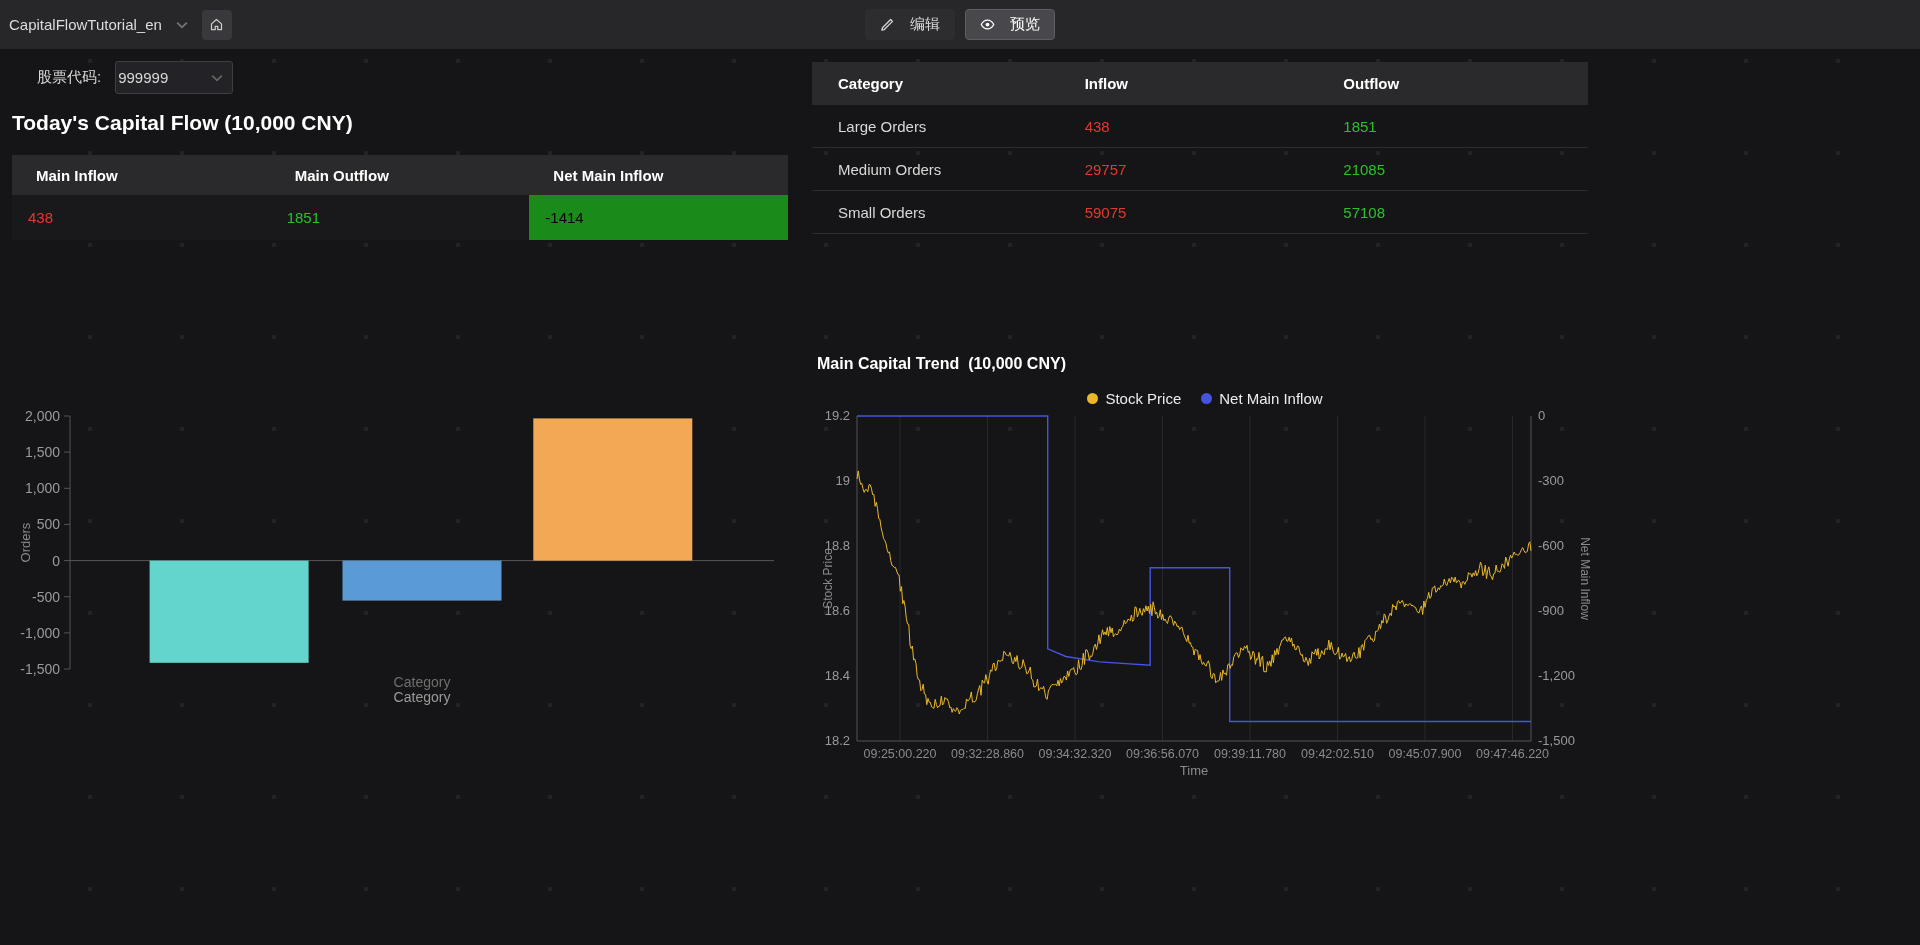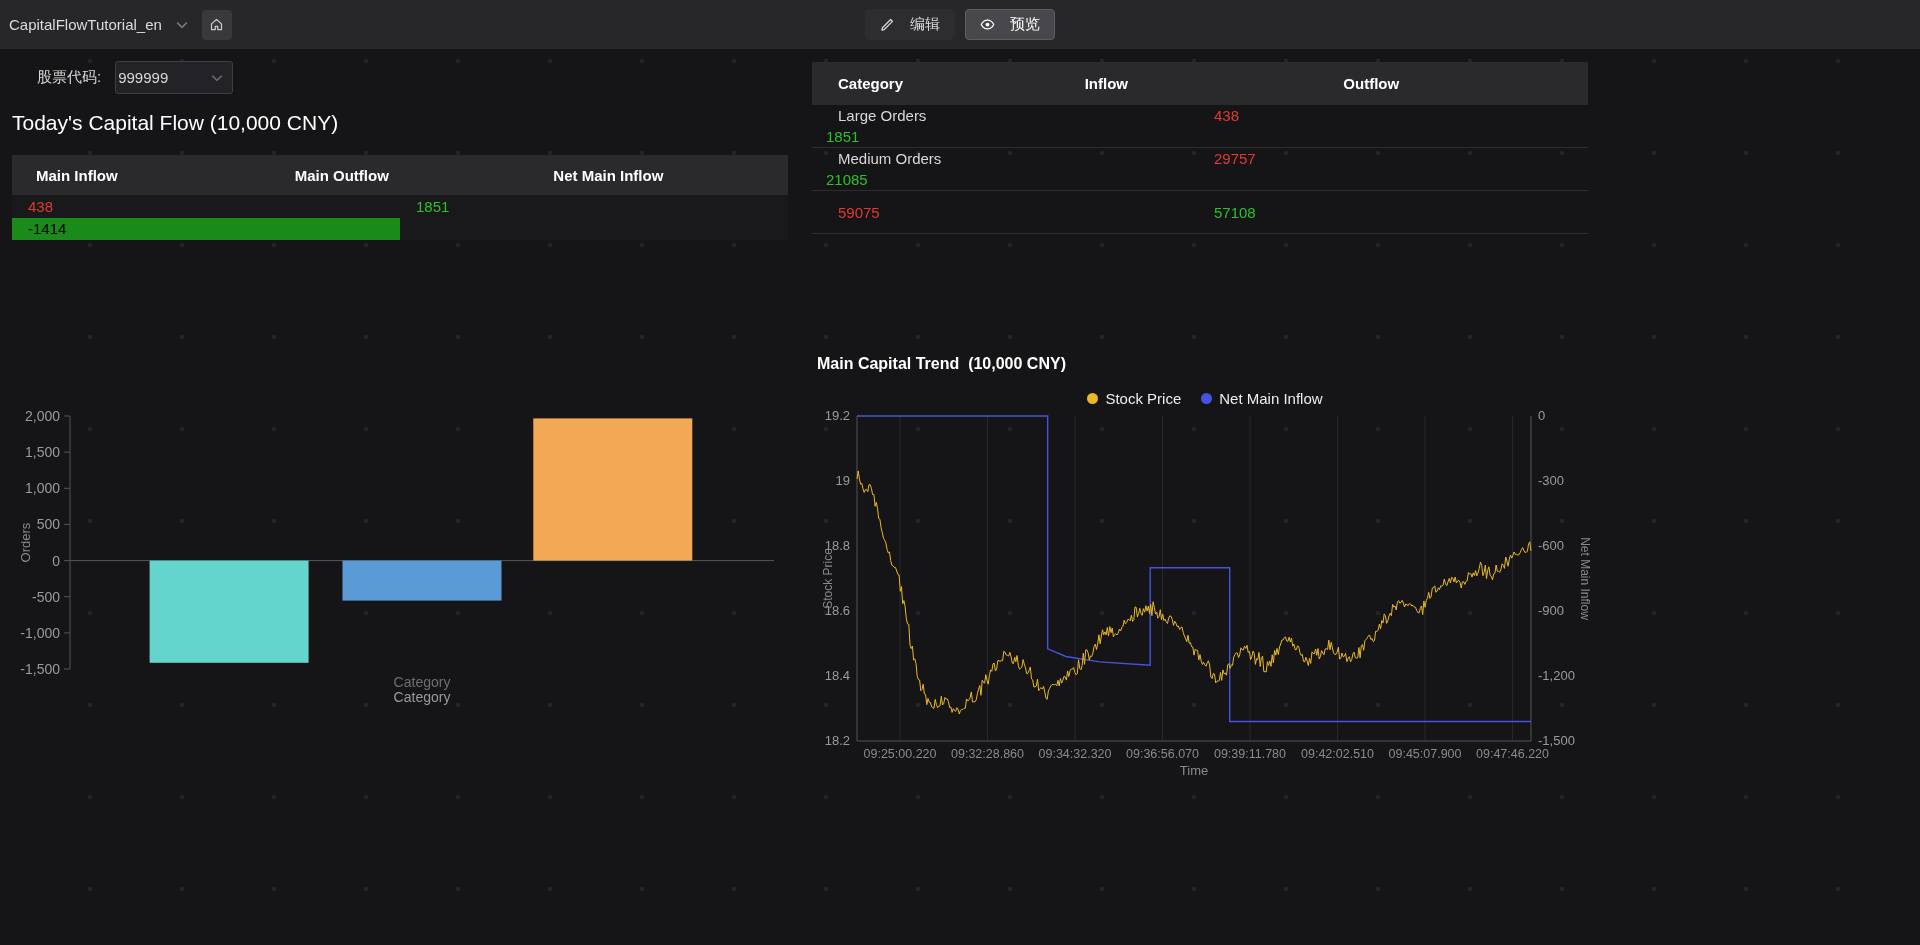--- a/index.html
+++ b/index.html
@@ -24,32 +24,32 @@
           background-color:#151517;
           background-image:radial-gradient(circle, #242427 2px, transparent 2.6px);
           background-size:92px 92px; background-position:44px 58px; }
 
   
   .stock-control { position:absolute; left:37px; top:12px; display:flex; align-items:center; gap:14px; }
   .stock-label { color:#d8d8d8; font-size:15px; }
   .stock-select { width:118px; height:33px; background:#232327; border:1px solid #3d3d42; border-radius:3px; display:flex; align-items:center; justify-content:space-between; padding:0 9px 0 2px; cursor:pointer; }
   .stock-select span { color:#d8d8d8; font-size:15px; }
 
-  .summary-title { position:absolute; left:12px; top:62px; color:#ffffff; font-size:21px; font-weight:normal; }
+  .summary-title { position:absolute; left:12px; top:62px; color:#ffffff; font-size:21px; font-weight:bold; }
 
   
   .dtable { position:absolute; width:776px; }
   .summary-table { left:12px; top:106px; }
   .breakdown-table { left:812px; top:13px; }
   .thead { display:grid; grid-template-columns:1fr 1fr 1fr; background:#2a2a2c; height:43px; align-items:center; }
   .summary-table .thead { height:40px; }
   .th { color:#ffffff; font-size:15px; font-weight:bold; padding-left:24px; }
   .breakdown-table .th:first-child { padding-left:26px; }
   .breakdown-table .th { padding-left:14px; }
-  .trow { display:grid; grid-template-columns:1fr 1fr; height:43px; align-items:stretch; }
+  .trow { display:grid; grid-template-columns:1fr 1fr 1fr; height:43px; align-items:stretch; }
   .summary-table .trow { height:45px; background:#19191c; }
   .breakdown-table .trow { border-bottom:1px solid #2d2d30; }
   .td { display:flex; align-items:center; padding-left:16px; font-size:15px; color:#d8d8d8; }
   .breakdown-table .td:first-child { padding-left:26px; }
   .breakdown-table .td { padding-left:14px; }
   .td.red { color:var(--red); }
   .td.green { color:var(--green); }
   .td.net { background:var(--net-green); color:#000000; }
 
   
@@ -137,20 +137,21 @@
         <div class="td">Large Orders</div>
         <div class="td red">438</div>
         <div class="td green">1851</div>
       </div>
       <div class="trow">
         <div class="td">Medium Orders</div>
         <div class="td red">29757</div>
         <div class="td green">21085</div>
       </div>
       <div class="trow">
+        <div class="td">Small Orders</div>
         <div class="td red">59075</div>
         <div class="td green">57108</div>
       </div>
     </div>
 
     <svg class="bar-svg" id="bar-svg" width="800" height="320">
         <line x1="64" y1="16.0" x2="70" y2="16.0" stroke="#555"></line>
         <text x="60" y="21.0" text-anchor="end" fill="#9a9a9a" font-size="14">2,000</text>
         <line x1="64" y1="52.1" x2="70" y2="52.1" stroke="#555"></line>
         <text x="60" y="57.1" text-anchor="end" fill="#9a9a9a" font-size="14">1,500</text>

